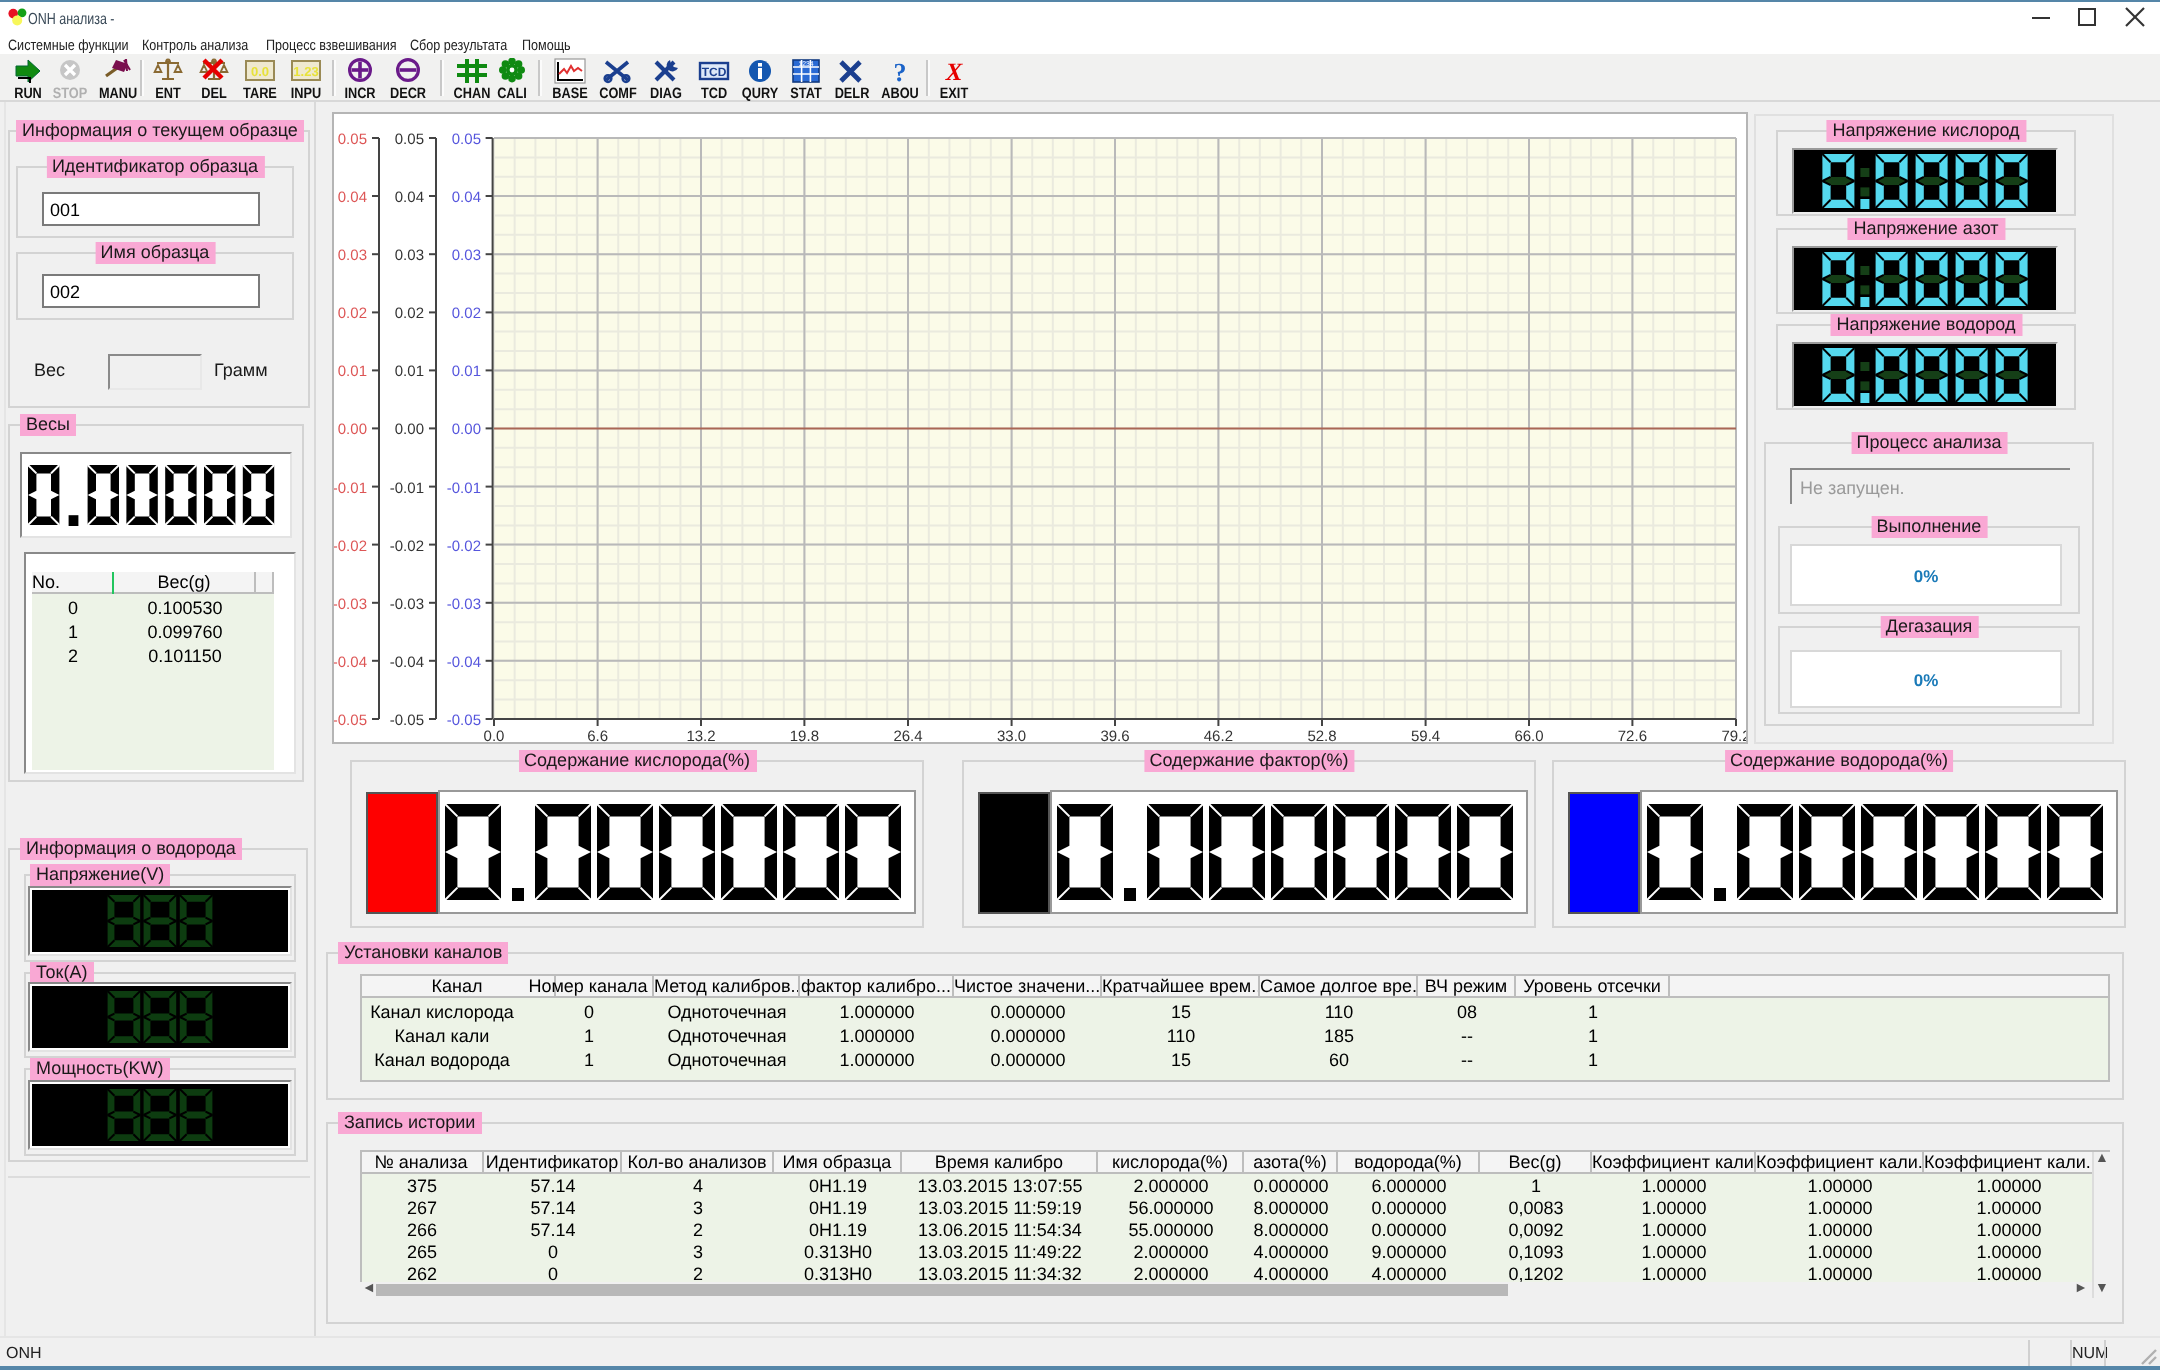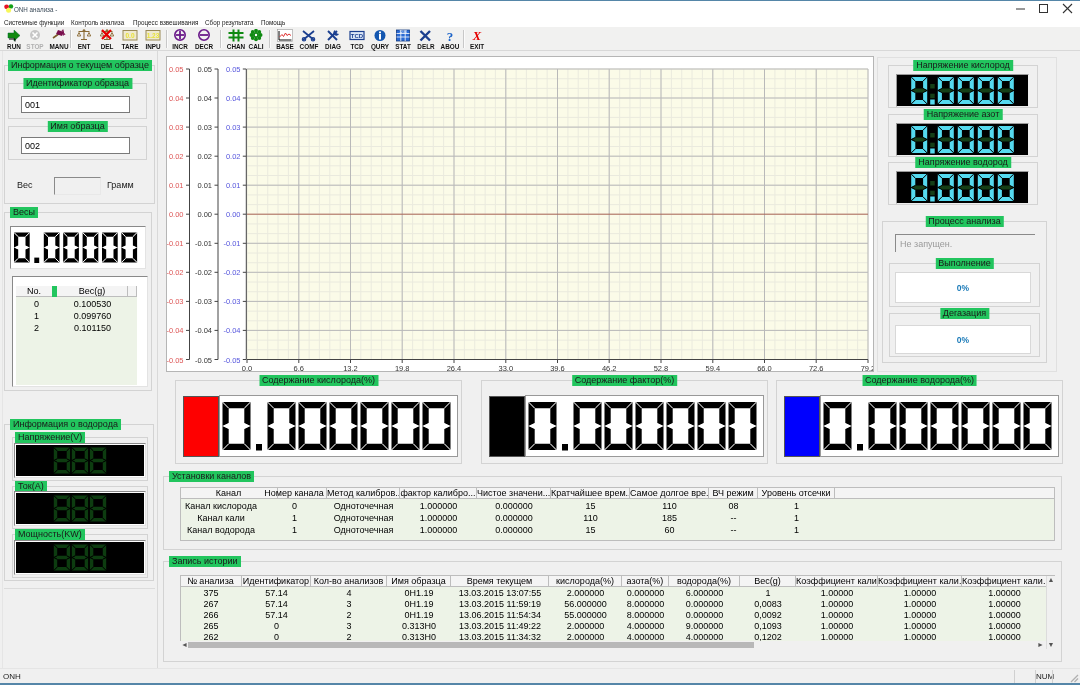--- a/index.html
+++ b/index.html
@@ -1,18 +1,18 @@
 <!DOCTYPE html>
 <html><head><meta charset="utf-8"><style>
 *{margin:0;padding:0;box-sizing:border-box}
 html,body{width:1080px;height:685px;overflow:hidden;background:#f0f0f0;
  font-family:"Liberation Sans",sans-serif;font-size:9px;color:#000;position:relative}
 div,span{position:absolute}
 .gb{border:1px solid #d3d3d3}
-.gl{top:-6px;background:#22c55e;padding:0 3px;font-size:9px;color:#1a1a1a;white-space:nowrap;line-height:11px}
+.gl{top:-6px;background:#f9a8d4;padding:0 3px;font-size:9px;color:#1a1a1a;white-space:nowrap;line-height:11px}
 .sunk{border:1px solid;border-color:#898989 #e3e3e3 #e3e3e3 #898989;background:#fff}
 .edit{border:1px solid #7a7a7a;background:#fff}
 .lbl{white-space:nowrap;font-size:9px;color:#1a1a1a}
 .tb-btn{width:24px;height:22px;text-align:center}
 .tb-btn svg{position:absolute;left:50%;top:0;transform:translateX(-50%)}
 .tb-lab{position:absolute;left:50%;transform:translateX(-50%) scaleX(0.85);top:12.5px;font-size:7.5px;font-weight:bold;color:#111;white-space:nowrap}
 .hdrc{position:absolute;border-right:1px solid #bdbdbd;top:0;height:100%;text-align:center;overflow:hidden;white-space:nowrap;font-size:9px;line-height:11px}
 .cell{position:absolute;text-align:center;white-space:nowrap;overflow:hidden;font-size:9px;line-height:11px}
 </style></head><body>
 
@@ -296,21 +296,21 @@
       <use href="#zm" transform="translate(32.8,5.5)"></use>
       <use href="#zm" transform="translate(52.2,5.5)"></use>
       <use href="#zm" transform="translate(71.6,5.5)"></use>
       <use href="#zm" transform="translate(91.0,5.5)"></use>
       <use href="#zm" transform="translate(110.4,5.5)"></use>
     </svg>
   </div>
 <div class="sunk" style="left:12px;top:276px;width:136px;height:111px"></div>
 <div style="left:16px;top:286px;width:121px;height:99px;background:#edf3e7"></div>
 <div style="left:16px;top:286px;width:121px;height:11px;background:#f4f4f4;border-bottom:1px solid #bdbdbd"></div>
-<div style="left:16px;top:286px;width:41px;height:11px;text-align:center;font-size:9px;border-right:5px solid #22c55e;line-height:11px">No.</div>
+<div style="left:16px;top:286px;width:41px;height:11px;font-size:9px;border-right:1px solid #22c55e;line-height:11px">No.</div>
 <div style="left:57px;top:286px;width:71px;height:11px;text-align:center;font-size:9px;border-right:1px solid #bdbdbd;line-height:11px">Вес(g)</div>
 <div style="left:128px;top:286px;width:9px;height:11px;border-right:1px solid #bdbdbd"></div>
 <div style="left:16px;top:299px;width:41px;text-align:center;font-size:9px">0</div>
 <div style="left:57px;top:299px;width:71px;text-align:center;font-size:9px">0.100530</div>
 <div style="left:16px;top:311px;width:41px;text-align:center;font-size:9px">1</div>
 <div style="left:57px;top:311px;width:71px;text-align:center;font-size:9px">0.099760</div>
 <div style="left:16px;top:323px;width:41px;text-align:center;font-size:9px">2</div>
 <div style="left:57px;top:323px;width:71px;text-align:center;font-size:9px">0.101150</div>
 <div class="gb" style="left:4px;top:424px;width:150px;height:157px;">
     <span class="gl" style="left:5px">Информация о водорода</span>
@@ -604,21 +604,21 @@
 <div class="cell" style="left:758px;top:525px;width:77px">1</div>
 <div class="gb" style="left:163px;top:561px;width:899px;height:101px;">
     <span class="gl" style="left:5px">Запись истории</span>
   </div>
 <div style="left:180px;top:575px;width:875px;height:74px;background:#edf3e7;border:1px solid #bdbdbd"></div>
 <div style="left:180px;top:575px;width:875px;height:12px;background:#f4f4f4;border:1px solid #bdbdbd"></div>
 <div class="hdrc" style="left:180px;top:576px;width:62px;height:11px">№ анализа</div>
 <div class="hdrc" style="left:242px;top:576px;width:69px;height:11px">Идентификатор</div>
 <div class="hdrc" style="left:311px;top:576px;width:76px;height:11px">Кол-во анализов</div>
 <div class="hdrc" style="left:387px;top:576px;width:64px;height:11px">Имя образца</div>
-<div class="hdrc" style="left:451px;top:576px;width:98px;height:11px">Время текущем</div>
+<div class="hdrc" style="left:451px;top:576px;width:98px;height:11px">Время калибро</div>
 <div class="hdrc" style="left:549px;top:576px;width:73px;height:11px">кислорода(%)</div>
 <div class="hdrc" style="left:622px;top:576px;width:47px;height:11px">азота(%)</div>
 <div class="hdrc" style="left:669px;top:576px;width:71px;height:11px">водорода(%)</div>
 <div class="hdrc" style="left:740px;top:576px;width:56px;height:11px">Вес(g)</div>
 <div class="hdrc" style="left:796px;top:576px;width:82px;height:11px">Коэффициент кали...</div>
 <div class="hdrc" style="left:878px;top:576px;width:84px;height:11px">Коэффициент кали...</div>
 <div class="hdrc" style="left:962px;top:576px;width:85px;height:11px">Коэффициент кали...</div>
 <div class="cell" style="left:180px;top:588px;width:62px">375</div>
 <div class="cell" style="left:242px;top:588px;width:69px">57.14</div>
 <div class="cell" style="left:311px;top:588px;width:76px">4</div>

